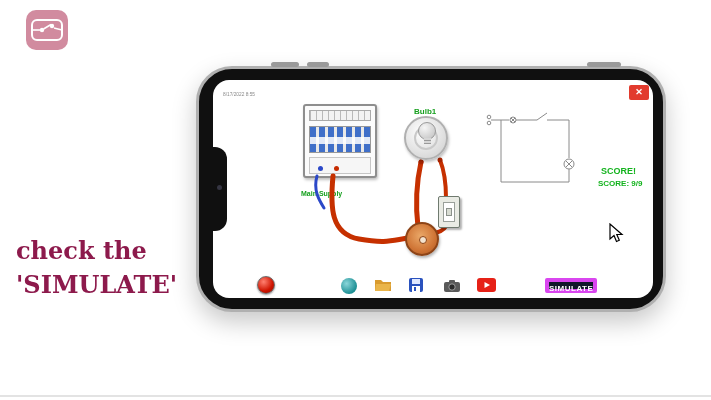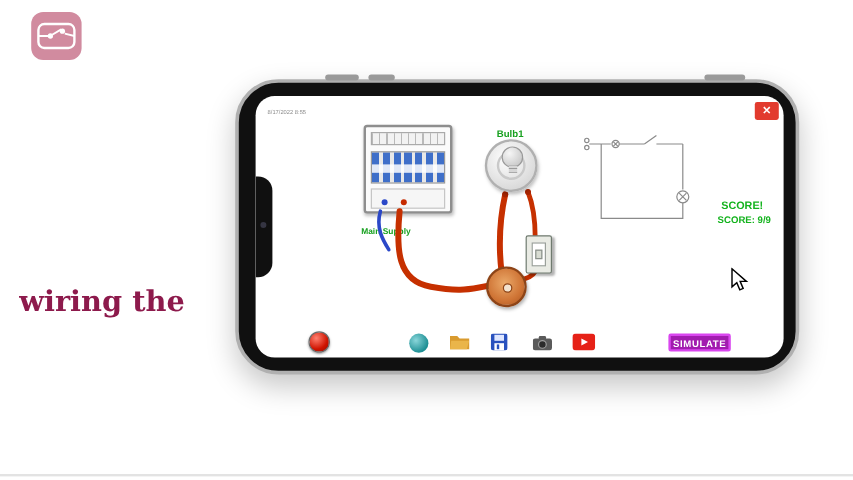--- a/index.html
+++ b/index.html
@@ -95,22 +95,22 @@
   .pwr-btn { position:absolute; left:44px; top:0; width:18px; height:18px; border-radius:50%;
           background:radial-gradient(circle at 35% 30%, #ff8070, #cf1400 60%, #8f0d00);
           border:1px solid #6c6c6c; box-shadow:0 1px 2px rgba(0,0,0,.4); cursor:pointer; }
   .tester { position:absolute; left:128px; top:2px; width:16px; height:16px; border-radius:50%;
           background:radial-gradient(circle at 35% 35%, #8ad6da, #1d8f94 70%); cursor:pointer; }
   .tool { position:absolute; cursor:pointer; }
   .tool-folder { left:161px; top:2px; }
   .tool-save   { left:196px; top:2px; }
   .tool-cam    { left:231px; top:4px; }
   .tool-yt     { left:264px; top:2px; }
-  .simulate { position:absolute; left:344px; top:2px; width:52px; height:15px;
-          background:#a21caf; color:#fff; border:2px solid #d946ef; border-radius:2px;
+  .simulate { position:absolute; left:332px; top:2px; width:52px; height:15px;
+          background:#0f172a; color:#fff; border:4px solid #d946ef; border-radius:2px;
           font-size:8px; font-weight:bold; letter-spacing:.5px; text-align:center; line-height:13px;
           cursor:pointer; font-family:"Liberation Sans", sans-serif; }
 
   .baseline { position:absolute; left:0; right:0; bottom:3px; height:2px; background:#e3e3e3; }
 </style>
 </head>
 <body>
 
 <div class="page">
 
@@ -119,21 +119,22 @@
       <rect x="2" y="5" width="30" height="20" rx="5" fill="none" stroke="#ffffff" stroke-width="2"></rect>
       <line x1="2" y1="15" x2="10" y2="15" stroke="#ffffff" stroke-width="1.6"></line>
       <circle cx="12" cy="15" r="2.2" fill="#ffffff"></circle>
       <line x1="13.5" y1="14" x2="21" y2="9.5" stroke="#ffffff" stroke-width="1.6"></line>
       <circle cx="22" cy="11" r="2.2" fill="#ffffff"></circle>
       <line x1="24" y1="13" x2="32" y2="15" stroke="#ffffff" stroke-width="1.6"></line>
     </svg>
   </div>
 
   <div class="caption">
-    <div>wiring the</div>
+    <div>check the</div>
+    <div>'SIMULATE'</div>
   </div>
 
   <div class="phone">
     <span class="side-btn vol1"></span>
     <span class="side-btn vol2"></span>
     <span class="side-btn pwr"></span>
 
     <div class="screen">
 
       <div class="timestamp">8/17/2022 8:55</div>

